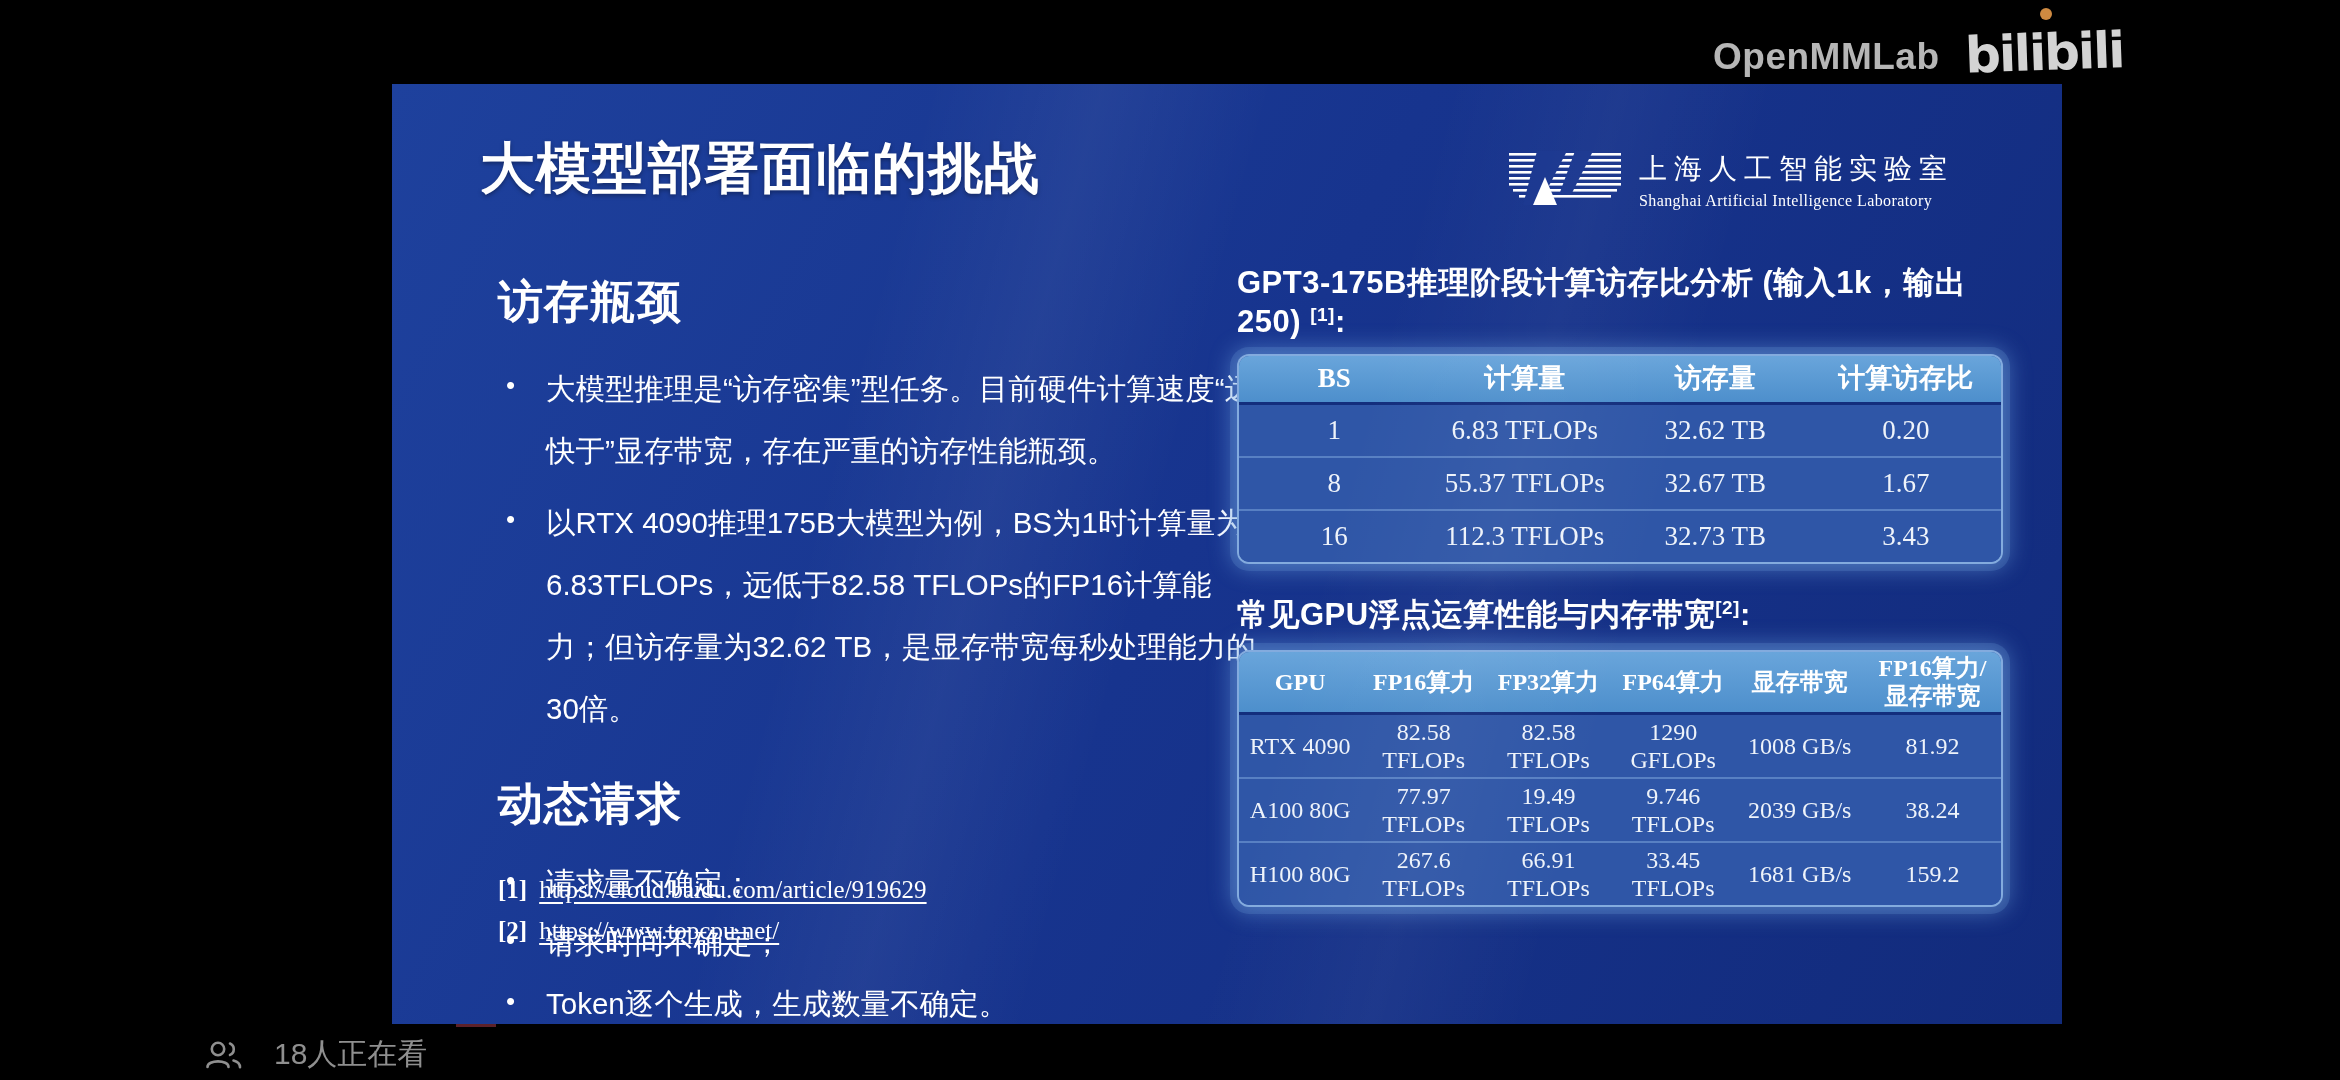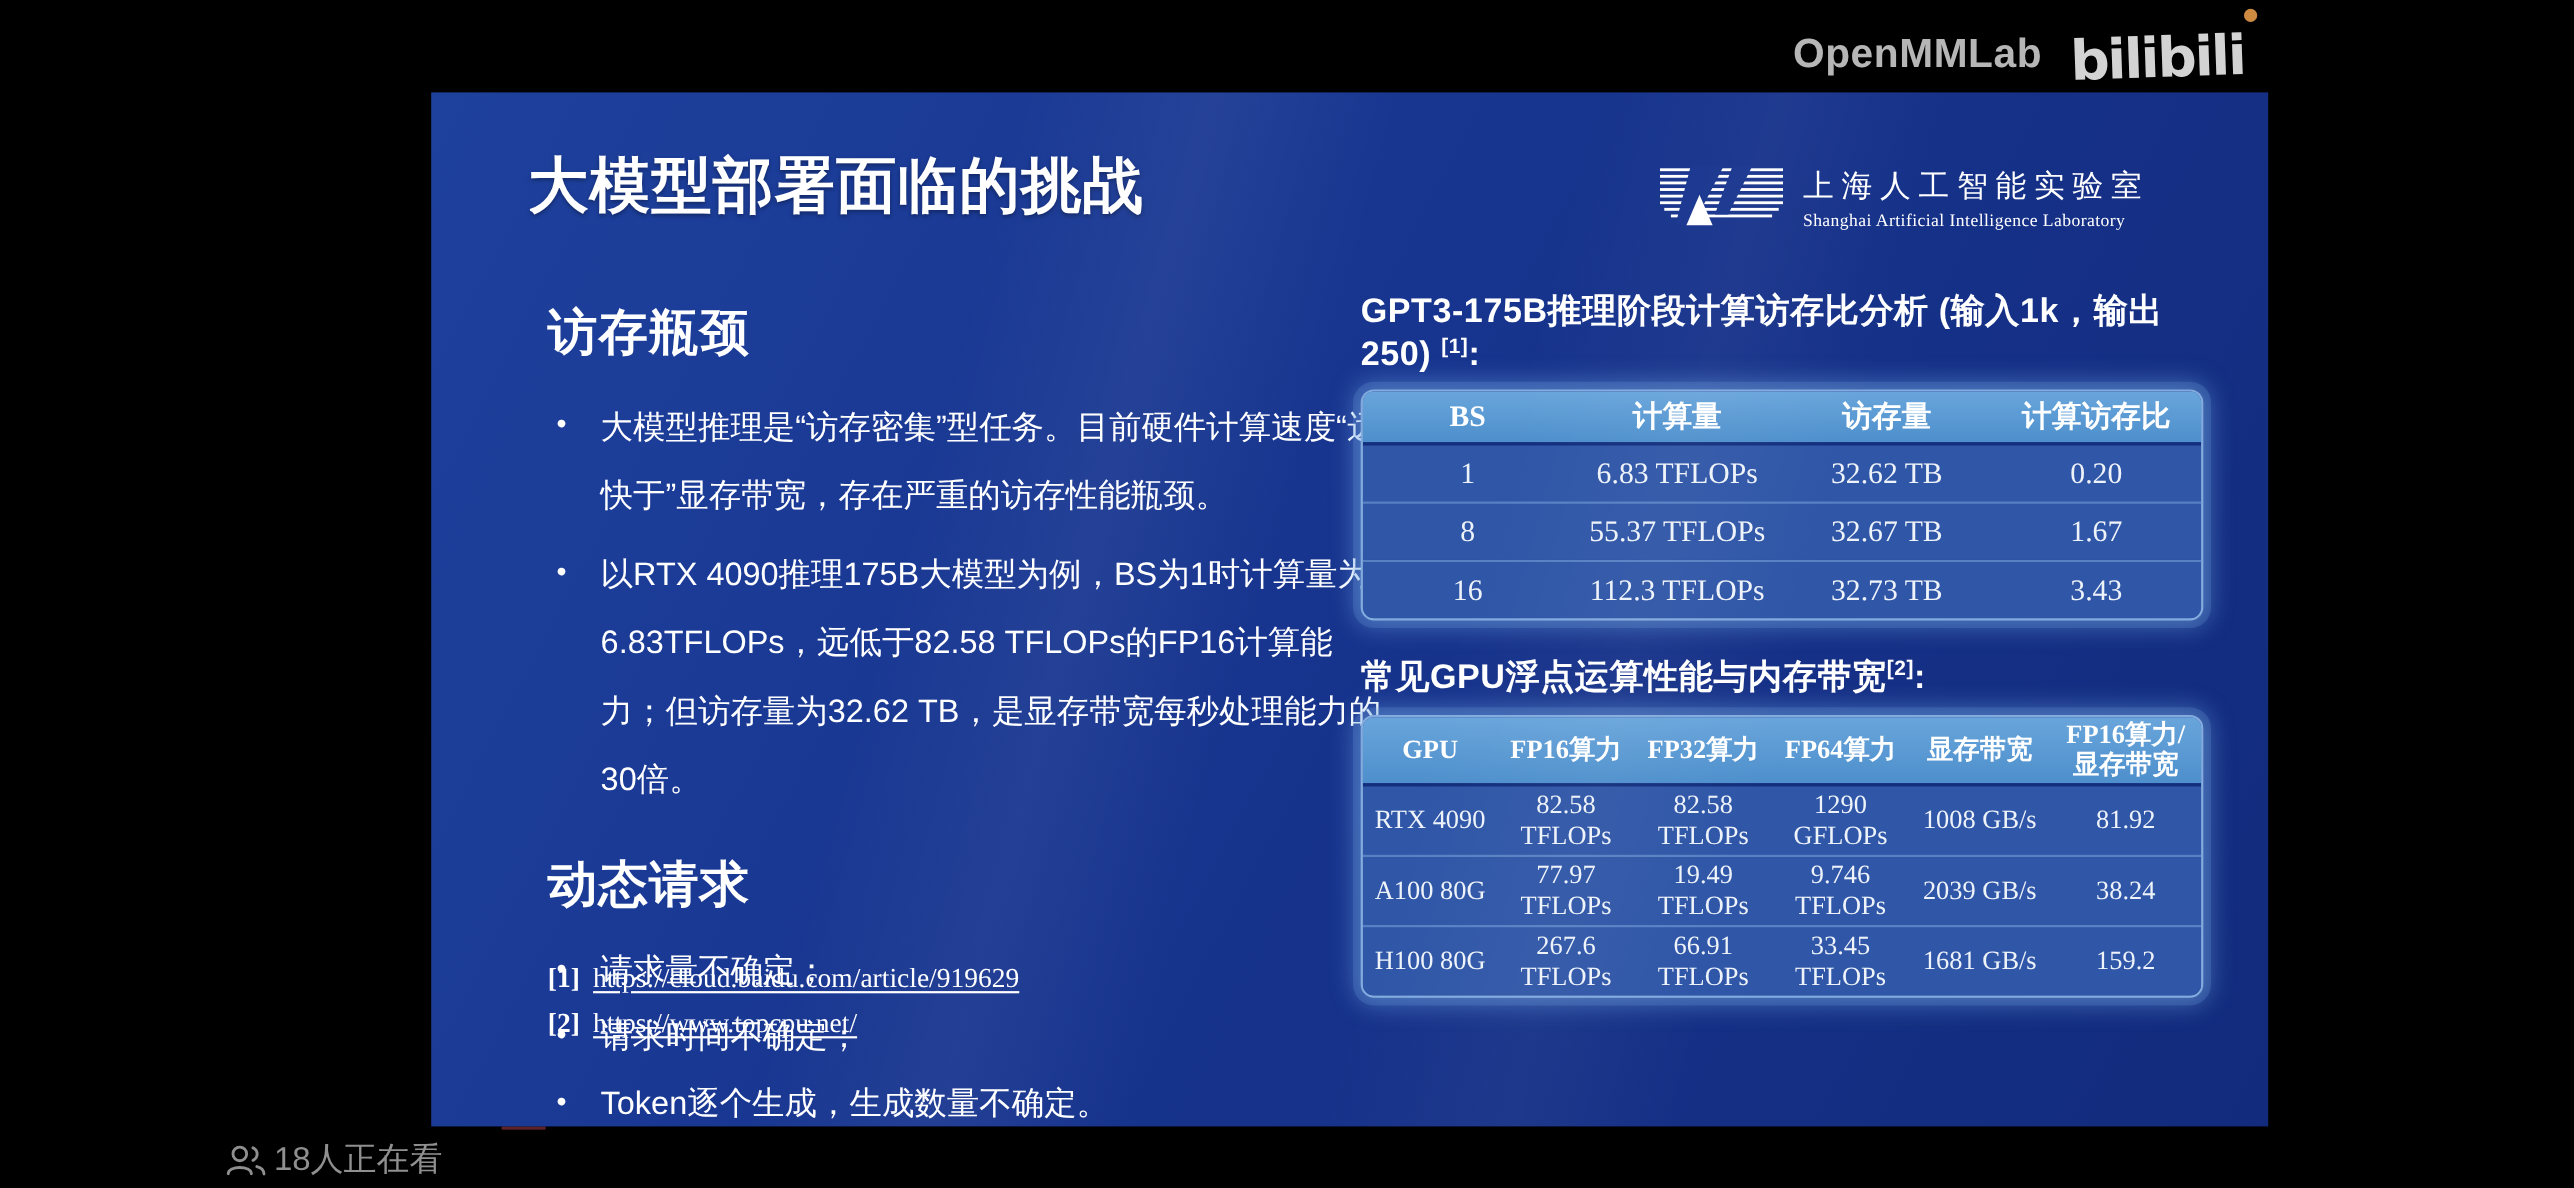--- a/index.html
+++ b/index.html
@@ -1,29 +1,29 @@
 <!DOCTYPE html>
 <html><head>
 <meta charset="utf-8">
 <style>
   * { margin:0; padding:0; box-sizing:border-box; }
   html,body { background:#000; }
   body { width:2340px; height:1080px; overflow:hidden; position:relative;
          font-family:"Liberation Sans", sans-serif; }
 
   
-  .watermark { position:absolute; top:28px; left:1630px; display:flex; align-items:flex-start; gap:26px; z-index:5; }
+  .watermark { position:absolute; top:28px; left:1713px; display:flex; align-items:flex-end; gap:26px; z-index:5; }
   .openmmlab { color:#b6b6b6; font-size:37px; font-weight:700; letter-spacing:0.5px; }
   .bilibili  { color:#d3d3d3; font-size:50px; font-weight:800; letter-spacing:-2px;
                font-family:"DejaVu Sans", sans-serif; transform:rotate(-2deg); line-height:1; }
   .notif-dot { position:absolute; left:2040px; top:8px; width:12px; height:12px;
                border-radius:50%; background:#cf8a41; }
   .progress-sliver { position:absolute; left:456px; top:1024px; width:40px; height:3px; background:#5d2129; }
 
-  .viewer-bar { position:absolute; left:204px; top:1034px; display:flex; align-items:center; gap:5px;
+  .viewer-bar { position:absolute; left:204px; top:1034px; display:flex; align-items:center; gap:30px;
                 color:#8f8f8f; font-size:30px; }
   .viewer-bar svg { display:block; }
 
   
   .slide { position:absolute; left:392px; top:84px; width:1670px; height:940px;
            background:linear-gradient(118deg,#1e419d 0%, #17348e 48%, #122b7c 100%);
            color:#fff; overflow:hidden; }
   .slide::after { content:""; position:absolute; inset:0; pointer-events:none;
            background:linear-gradient(105deg, transparent 28%, rgba(255,255,255,.05) 37%,
                       transparent 46%, transparent 55%, rgba(255,255,255,.04) 64%, transparent 72%); }

